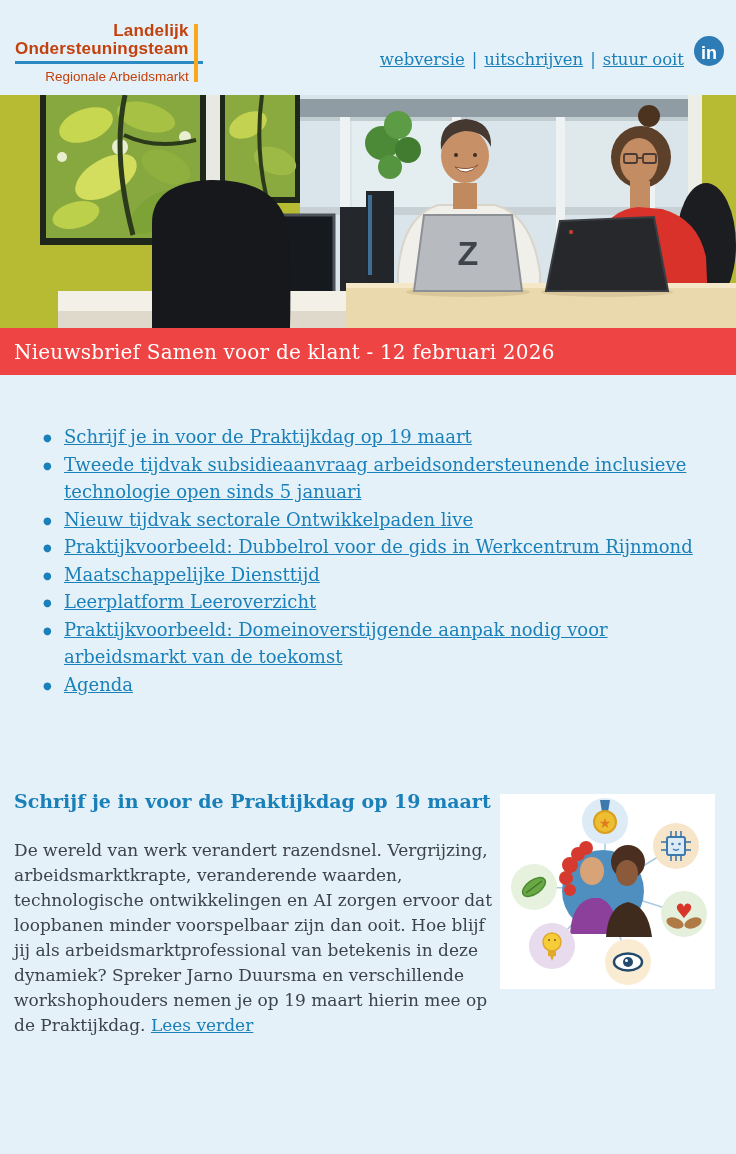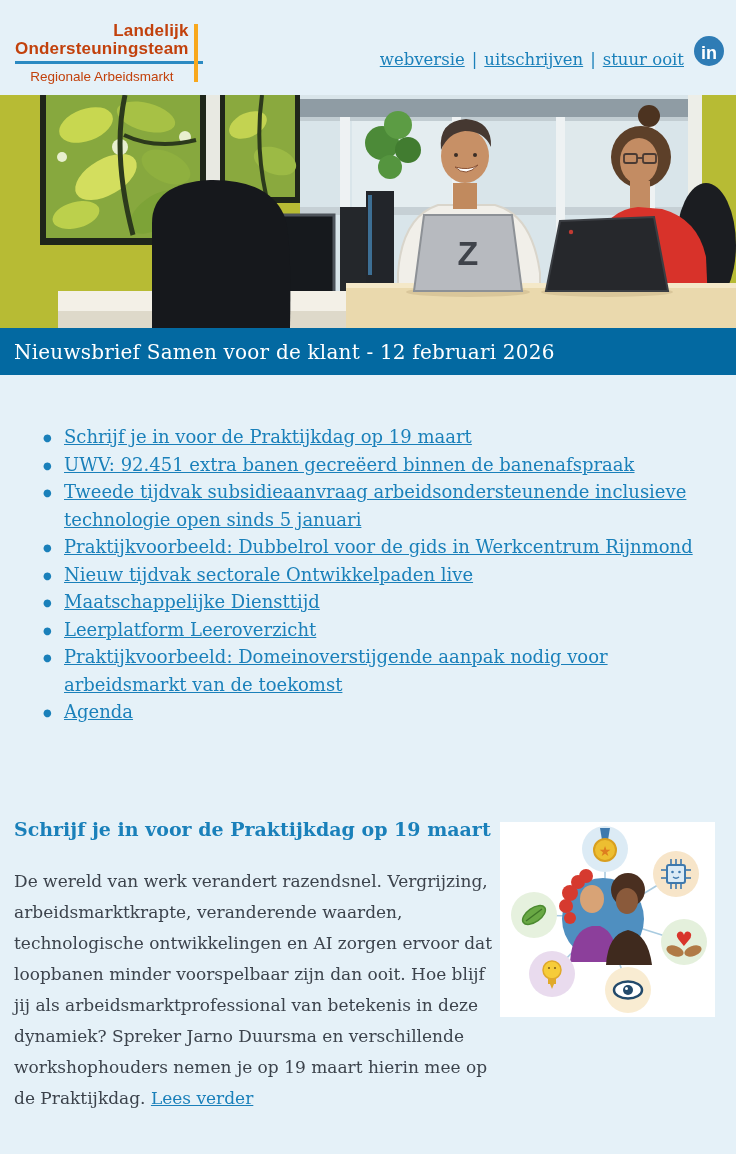--- a/index.html
+++ b/index.html
@@ -17,59 +17,59 @@
     position:absolute;left:15px;top:22px;
     text-align:right;padding-right:14px;
     font-family:"Liberation Sans", sans-serif;color:#c2410c;
   }
   .logo::after{
     content:"";position:absolute;right:5px;top:2px;bottom:2px;
     width:4px;background:#f8a81d;
   }
   .logo-l1,.logo-l2{font-weight:bold;font-size:17px;line-height:18px;letter-spacing:.2px;}
   .logo-rule{height:3px;background:#2b8ac2;margin-top:3px;margin-right:-14px;}
-  .logo-sub{font-size:13.5px;margin-top:5px;text-align:center;}
+  .logo-sub{font-size:13.5px;margin-top:5px;text-align:right;}
   .header-links{
     position:absolute;right:52px;top:50px;font-size:16.5px;white-space:nowrap;
   }
   .header-links a{color:#1a80ba;text-decoration:underline;}
   .header-links .sep{color:#1a80ba;margin:0 7px;text-decoration:none;}
   .linkedin{
     position:absolute;right:12px;top:36px;width:30px;height:30px;
     background:#2e7cb5;border-radius:15px;color:#fff;
     font-family:"Liberation Sans", sans-serif;font-weight:bold;font-size:18px;
     display:flex;align-items:flex-end;justify-content:center;
     padding-bottom:2px;box-sizing:border-box;cursor:pointer;
   }
 
   
   .hero{height:233px;flex:0 0 auto;line-height:0;}
 
   
   .titlebar{
-    height:47px;flex:0 0 auto;background:#0369a1;color:#fff;
+    height:47px;flex:0 0 auto;background:#ef4444;color:#fff;
     display:flex;align-items:center;padding-left:14px;
     font-size:20px;letter-spacing:.2px;
   }
 
   
   .main{flex:1 1 auto;padding-top:48px;}
   ul.toc{list-style:none;margin:0;padding:0 0 0 64px;max-width:630px;}
   ul.toc li{position:relative;font-size:18px;line-height:27.5px;}
   ul.toc li::before{
     content:"\25CF";color:#1a80ba;font-size:10px;
     position:absolute;left:-21px;top:1px;
   }
   ul.toc a{color:#1a80ba;text-decoration:underline;}
 
   .article{margin-top:92px;position:relative;padding-left:14px;}
   .article h2{
     margin:0 0 26px 0;font-size:19px;font-weight:bold;color:#1a80ba;
   }
-  .article p{margin:0;width:480px;font-size:17px;line-height:31px;color:#3c434c;}
+  .article p{margin:0;width:480px;font-size:17px;line-height:25px;color:#3c434c;}
   .article p a{color:#1a80ba;text-decoration:underline;}
   .article-img{
     position:absolute;top:4px;right:21px;width:215px;height:195px;
     background:#ffffff;line-height:0;
   }
 </style>
 </head>
 <body>
 
 <div class="page">
@@ -190,24 +190,23 @@
   </div>
 
   <div class="titlebar">
     <span>Nieuwsbrief Samen voor de klant - 12 februari 2026</span>
   </div>
 
   <div class="main">
 
     <ul class="toc">
         <li><a href="#">Schrijf je in voor de Praktijkdag op 19 maart</a></li>
-        <li><a href="#">UWV: 92.451 extra banen gecreëerd binnen de banenafspraak</a></li>
         <li><a href="#">Tweede tijdvak subsidieaanvraag arbeidsondersteunende inclusieve technologie open sinds 5 januari</a></li>
+        <li><a href="#">Nieuw tijdvak sectorale Ontwikkelpaden live</a></li>
         <li><a href="#">Praktijkvoorbeeld: Dubbelrol voor de gids in Werkcentrum Rijnmond</a></li>
-        <li><a href="#">Nieuw tijdvak sectorale Ontwikkelpaden live</a></li>
         <li><a href="#">Maatschappelijke Diensttijd</a></li>
         <li><a href="#">Leerplatform Leeroverzicht</a></li>
         <li><a href="#">Praktijkvoorbeeld: Domeinoverstijgende aanpak nodig voor arbeidsmarkt van de toekomst</a></li>
         <li><a href="#">Agenda</a></li>
       </ul>
 
     <div class="article">
       <h2>Schrijf je in voor de Praktijkdag op 19 maart</h2>
       <p><span>De wereld van werk verandert razendsnel. Vergrijzing, arbeidsmarktkrapte, veranderende waarden, technologische ontwikkelingen en AI zorgen ervoor dat loopbanen minder voorspelbaar zijn dan ooit. Hoe blijf jij als arbeidsmarktprofessional van betekenis in deze dynamiek? Spreker Jarno Duursma en verschillende workshophouders nemen je op 19 maart hierin mee op de Praktijkdag. </span><a href="#">Lees verder</a></p>
 

